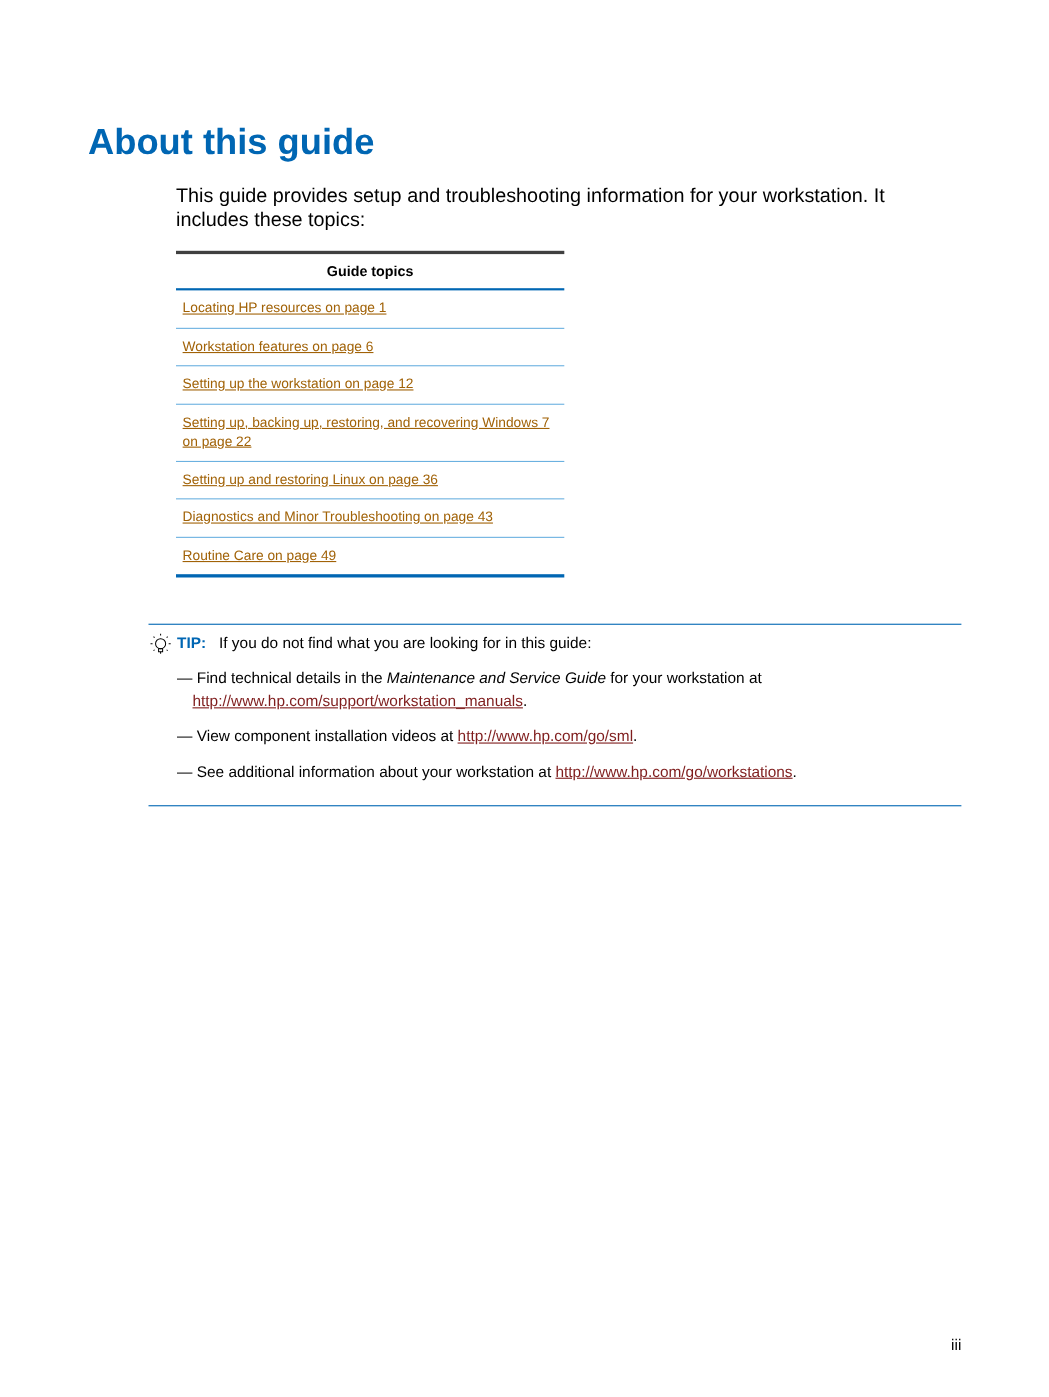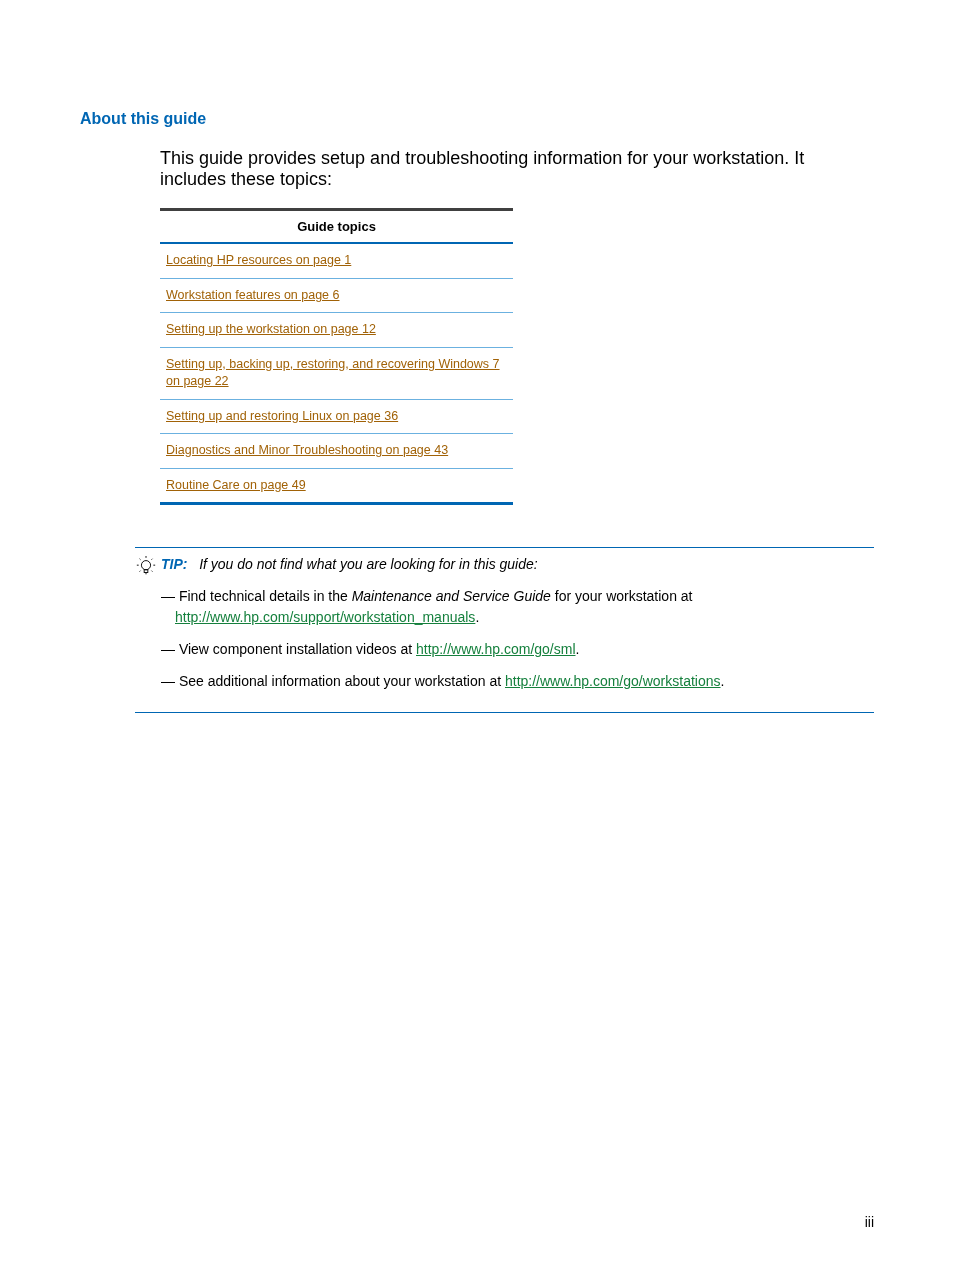--- a/index.html
+++ b/index.html
@@ -9,21 +9,21 @@
       width: 954px;
       height: 1270px;
       background: #fff;
       color: #000;
       position: relative;
     }
     .page {
       padding: 110px 80px 0 80px;
     }
     .heading {
-      font-size: 16px;
+      font-size: 33px;
       font-weight: bold;
       color: #0066b3;
       margin: 0 0 20px 0;
     }
     .intro {
       font-size: 18px;
       color: #000;
       margin: 0 0 18px 80px;
     }
     .topics-table {
@@ -75,24 +75,23 @@
       color: #0066b3;
     }
     .tip-line {
       margin: 0 0 10px 0;
       padding-left: 14px;
       text-indent: -14px;
     }
     .tip-line:first-child {
       padding-left: 0;
       text-indent: 0;
-      font-style: italic;
     }
     .tip-content a {
-      color: #15803d;
+      color: #7f1d1d;
     }
     .msg-italic { font-style: italic; text-align: center; }
     .page-number {
       position: absolute;
       bottom: 40px;
       right: 80px;
       font-size: 14px;
     }
   </style>
 </head>

